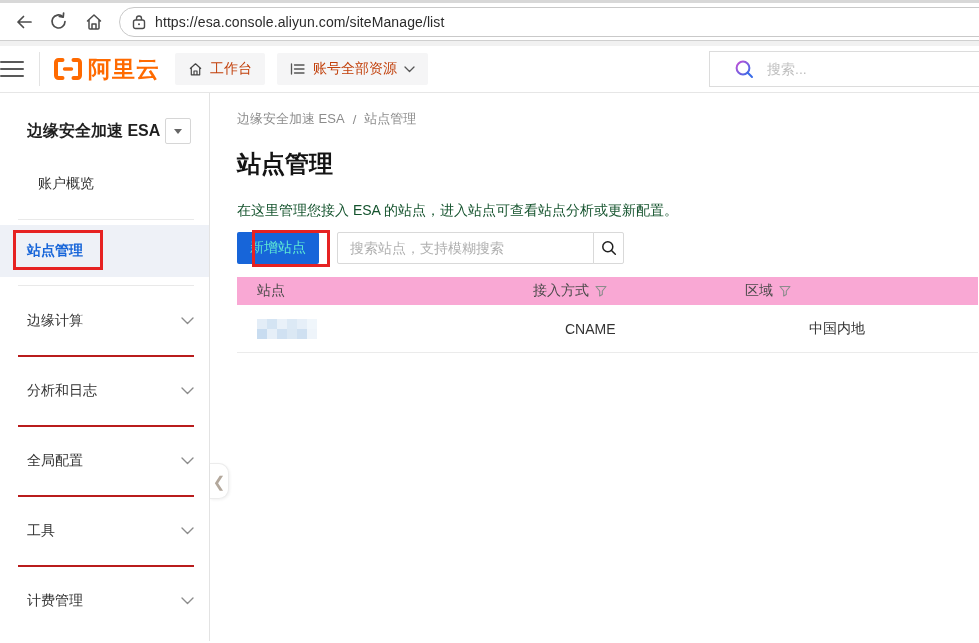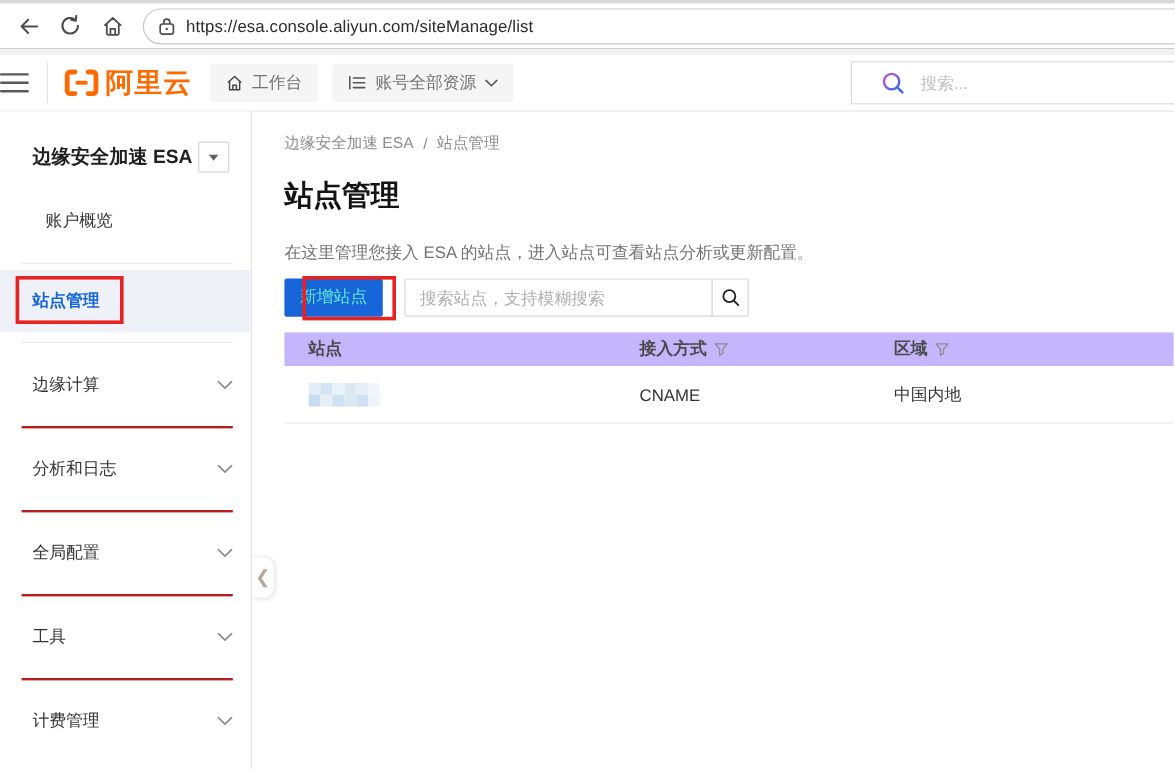--- a/index.html
+++ b/index.html
@@ -15,21 +15,21 @@
   .url-pill { flex:1; height:30px; margin-left:8px; margin-right:-16px; border:1px solid #c9c9c9; border-radius:15px; background:#fff; display:flex; align-items:center; padding-left:12px; gap:9px; }
   .url-text { font-size:14px; color:#2b2b2b; letter-spacing:0.1px; }
 
   
   .console-header { height:47px; display:flex; align-items:center; background:#fff; border-bottom:1px solid #e6e6e6; }
   .hamburger { width:24px; height:16px; display:flex; flex-direction:column; justify-content:space-between; cursor:pointer; margin-right:15px; }
   .hamburger span { display:block; height:2px; background:#595959; border-radius:1px; }
   .hdr-vdiv { width:1px; height:34px; background:#e3e3e3; margin-right:13px; }
   .logo { display:flex; align-items:center; gap:5px; margin-right:15px; cursor:pointer; }
   .logo-text { font-size:23px; font-weight:700; color:#ff6a00; letter-spacing:1px; }
-  .hdr-btn { height:32px; background:#f5f5f6; border-radius:2px; display:flex; align-items:center; gap:7px; padding:0 13px; font-size:14px; color:#737373; margin-right:12px; cursor:pointer; white-space:nowrap; }
+  .hdr-btn { height:32px; background:#f5f5f6; border-radius:2px; display:flex; align-items:center; gap:7px; padding:0 13px; font-size:14px; color:#c2410c; margin-right:12px; cursor:pointer; white-space:nowrap; }
   .hdr-search { margin-left:auto; width:270px; height:36px; border:1px solid #dcdcdc; border-right:none; display:flex; align-items:center; gap:12px; padding-left:24px; background:#fff; }
   .hdr-search input { border:none; outline:none; font-size:14px; color:#333; width:160px; font-family:inherit; }
   .hdr-search input::placeholder { color:#bfbfbf; }
 
   
   .page-body { position:relative; display:flex; height:548px; }
 
   
   .sidebar { width:210px; min-width:210px; border-right:1px solid #e3e3e3; background:#fff; overflow:hidden; }
   .product-row { margin:25px 18px 0 27px; display:flex; align-items:center; justify-content:space-between; }
@@ -46,33 +46,33 @@
   .section-row { height:70px; display:flex; align-items:center; justify-content:space-between; padding:0 14px 0 27px; font-size:14px; color:#333; cursor:pointer; }
   .section-row + .section-row { border-top:2px solid #b91c1c; margin:0 15px 0 18px; padding-left:9px; padding-right:0; }
   .collapse-tab { position:absolute; left:210px; top:370px; width:19px; height:36px; background:#fff; border:1px solid #ececec; border-left:none; border-radius:0 10px 10px 0; box-shadow:1px 1px 3px rgba(0,0,0,0.06); display:flex; align-items:center; justify-content:center; cursor:pointer; z-index:3; }
   .collapse-tab span { font-size:15px; color:#b3a89c; line-height:1; }
 
   
   .main { flex:1; padding:17px 0 0 27px; position:relative; overflow:hidden; }
   .breadcrumb { font-size:13px; color:#8c8c8c; display:flex; gap:8px; align-items:center; }
   .breadcrumb .crumb-link { cursor:pointer; }
   .page-title { margin-top:22px; font-size:24px; font-weight:700; color:#141414; line-height:28px; }
-  .page-desc { margin-top:24px; font-size:14px; color:#737373; }
+  .page-desc { margin-top:24px; font-size:14px; color:#14532d; }
   .controls { position:relative; margin-top:12px; display:flex; align-items:center; height:32px; }
   .add-btn { width:82px; height:32px; background:#1765d9; color:#5eead4; font-size:14px; border:none; border-radius:2px; cursor:pointer; font-family:inherit; }
   .site-search { margin-left:18px; width:257px; height:32px; border:1px solid #d9d9d9; border-radius:2px 0 0 2px; padding-left:12px; font-size:14px; color:#333; outline:none; font-family:inherit; }
   .site-search::placeholder { color:#b0b0b0; }
   .search-btn { width:31px; height:32px; border:1px solid #d9d9d9; border-left:1px solid #d9d9d9; margin-left:-1px; background:#fff; border-radius:0 2px 2px 0; display:flex; align-items:center; justify-content:center; cursor:pointer; }
   .redbox-btn { position:absolute; left:15px; top:-2px; width:78px; height:37px; border:3px solid #e62222; pointer-events:none; z-index:2; }
 
   .site-table { margin-top:13px; width:741px; }
   .t-head, .t-row { display:grid; grid-template-columns:276px 212px 1fr; align-items:center; }
-  .t-head { height:28px; background:#c4b5fd;font-weight:bold; }
+  .t-head { height:28px; background:#f9a8d4; }
   .t-head .cell { font-size:14px; color:#4a4a4a; padding-left:20px; display:flex; align-items:center; gap:6px; }
-  .t-row { height:48px; border-bottom:1px solid #ebebeb; }
+  .t-row { height:48px; border-bottom:1px solid #ebebeb;gap:32px; }
   .t-row .cell { font-size:14px; color:#333; padding-left:20px; }
   .filter-icon { display:inline-flex; cursor:pointer; }
   .mosaic { display:block; }
 </style>
 </head>
 <body>
 
 <div class="screen">
 
   <div class="top-strip"></div>

